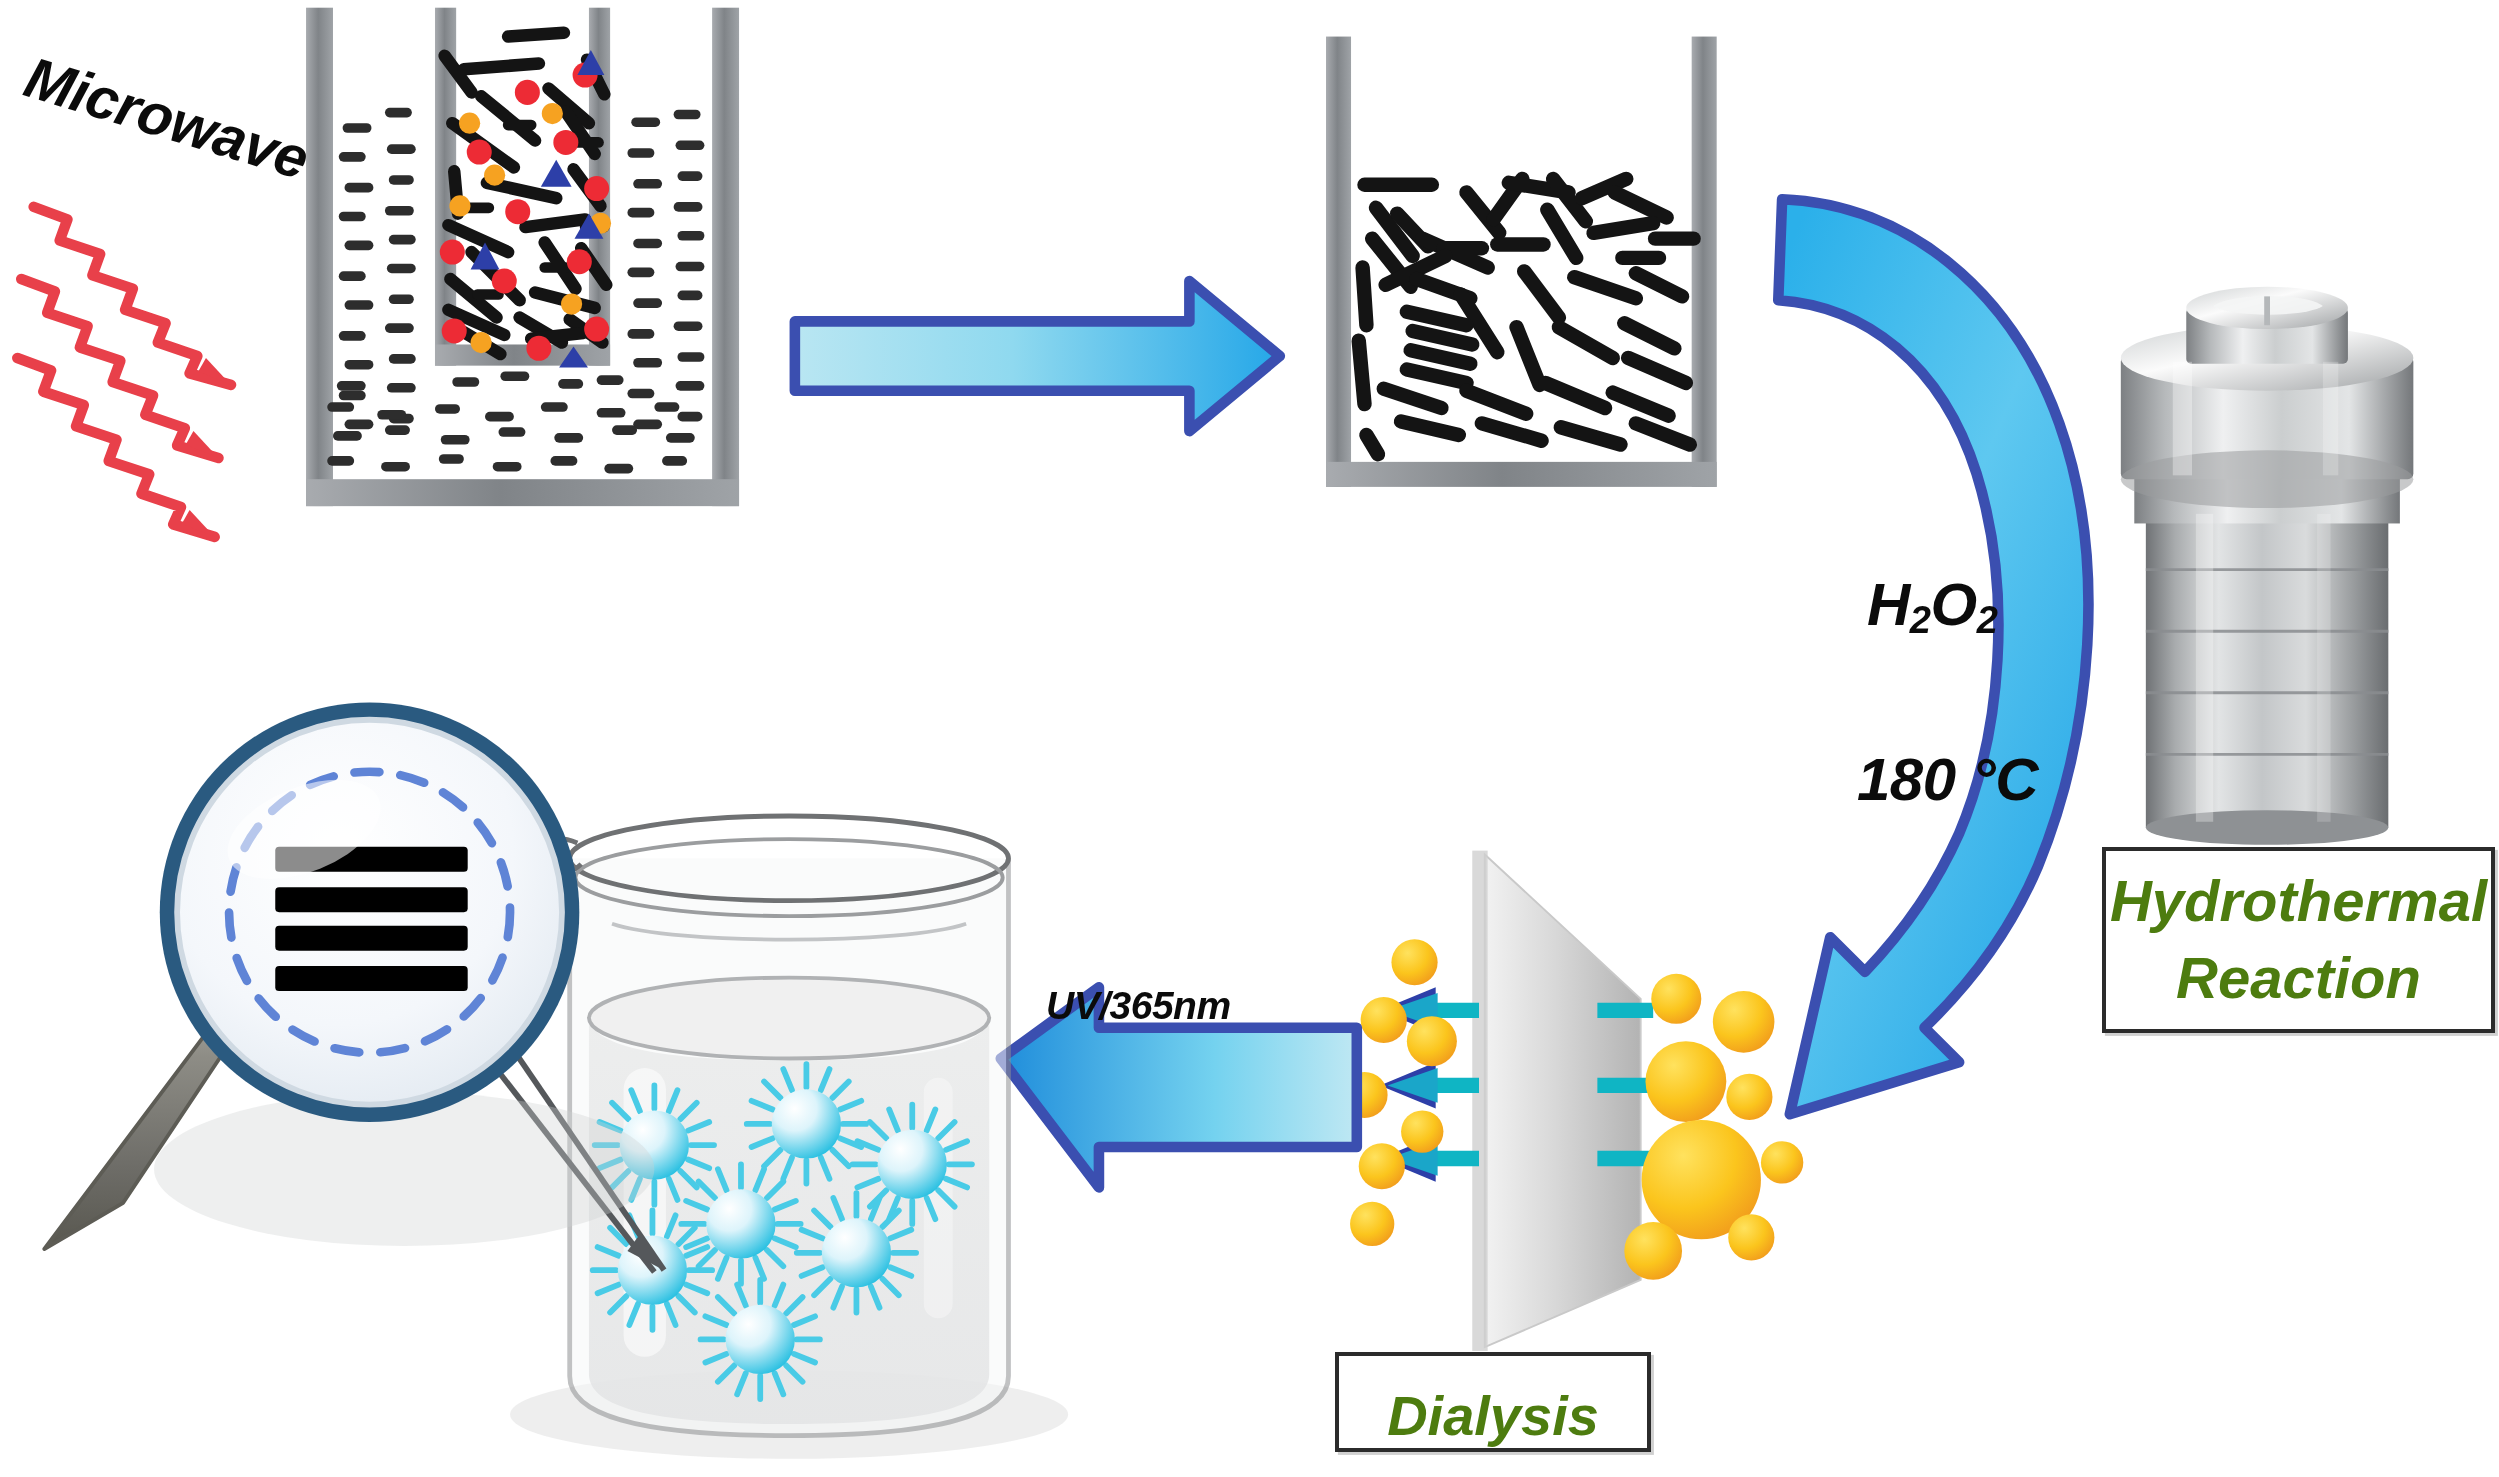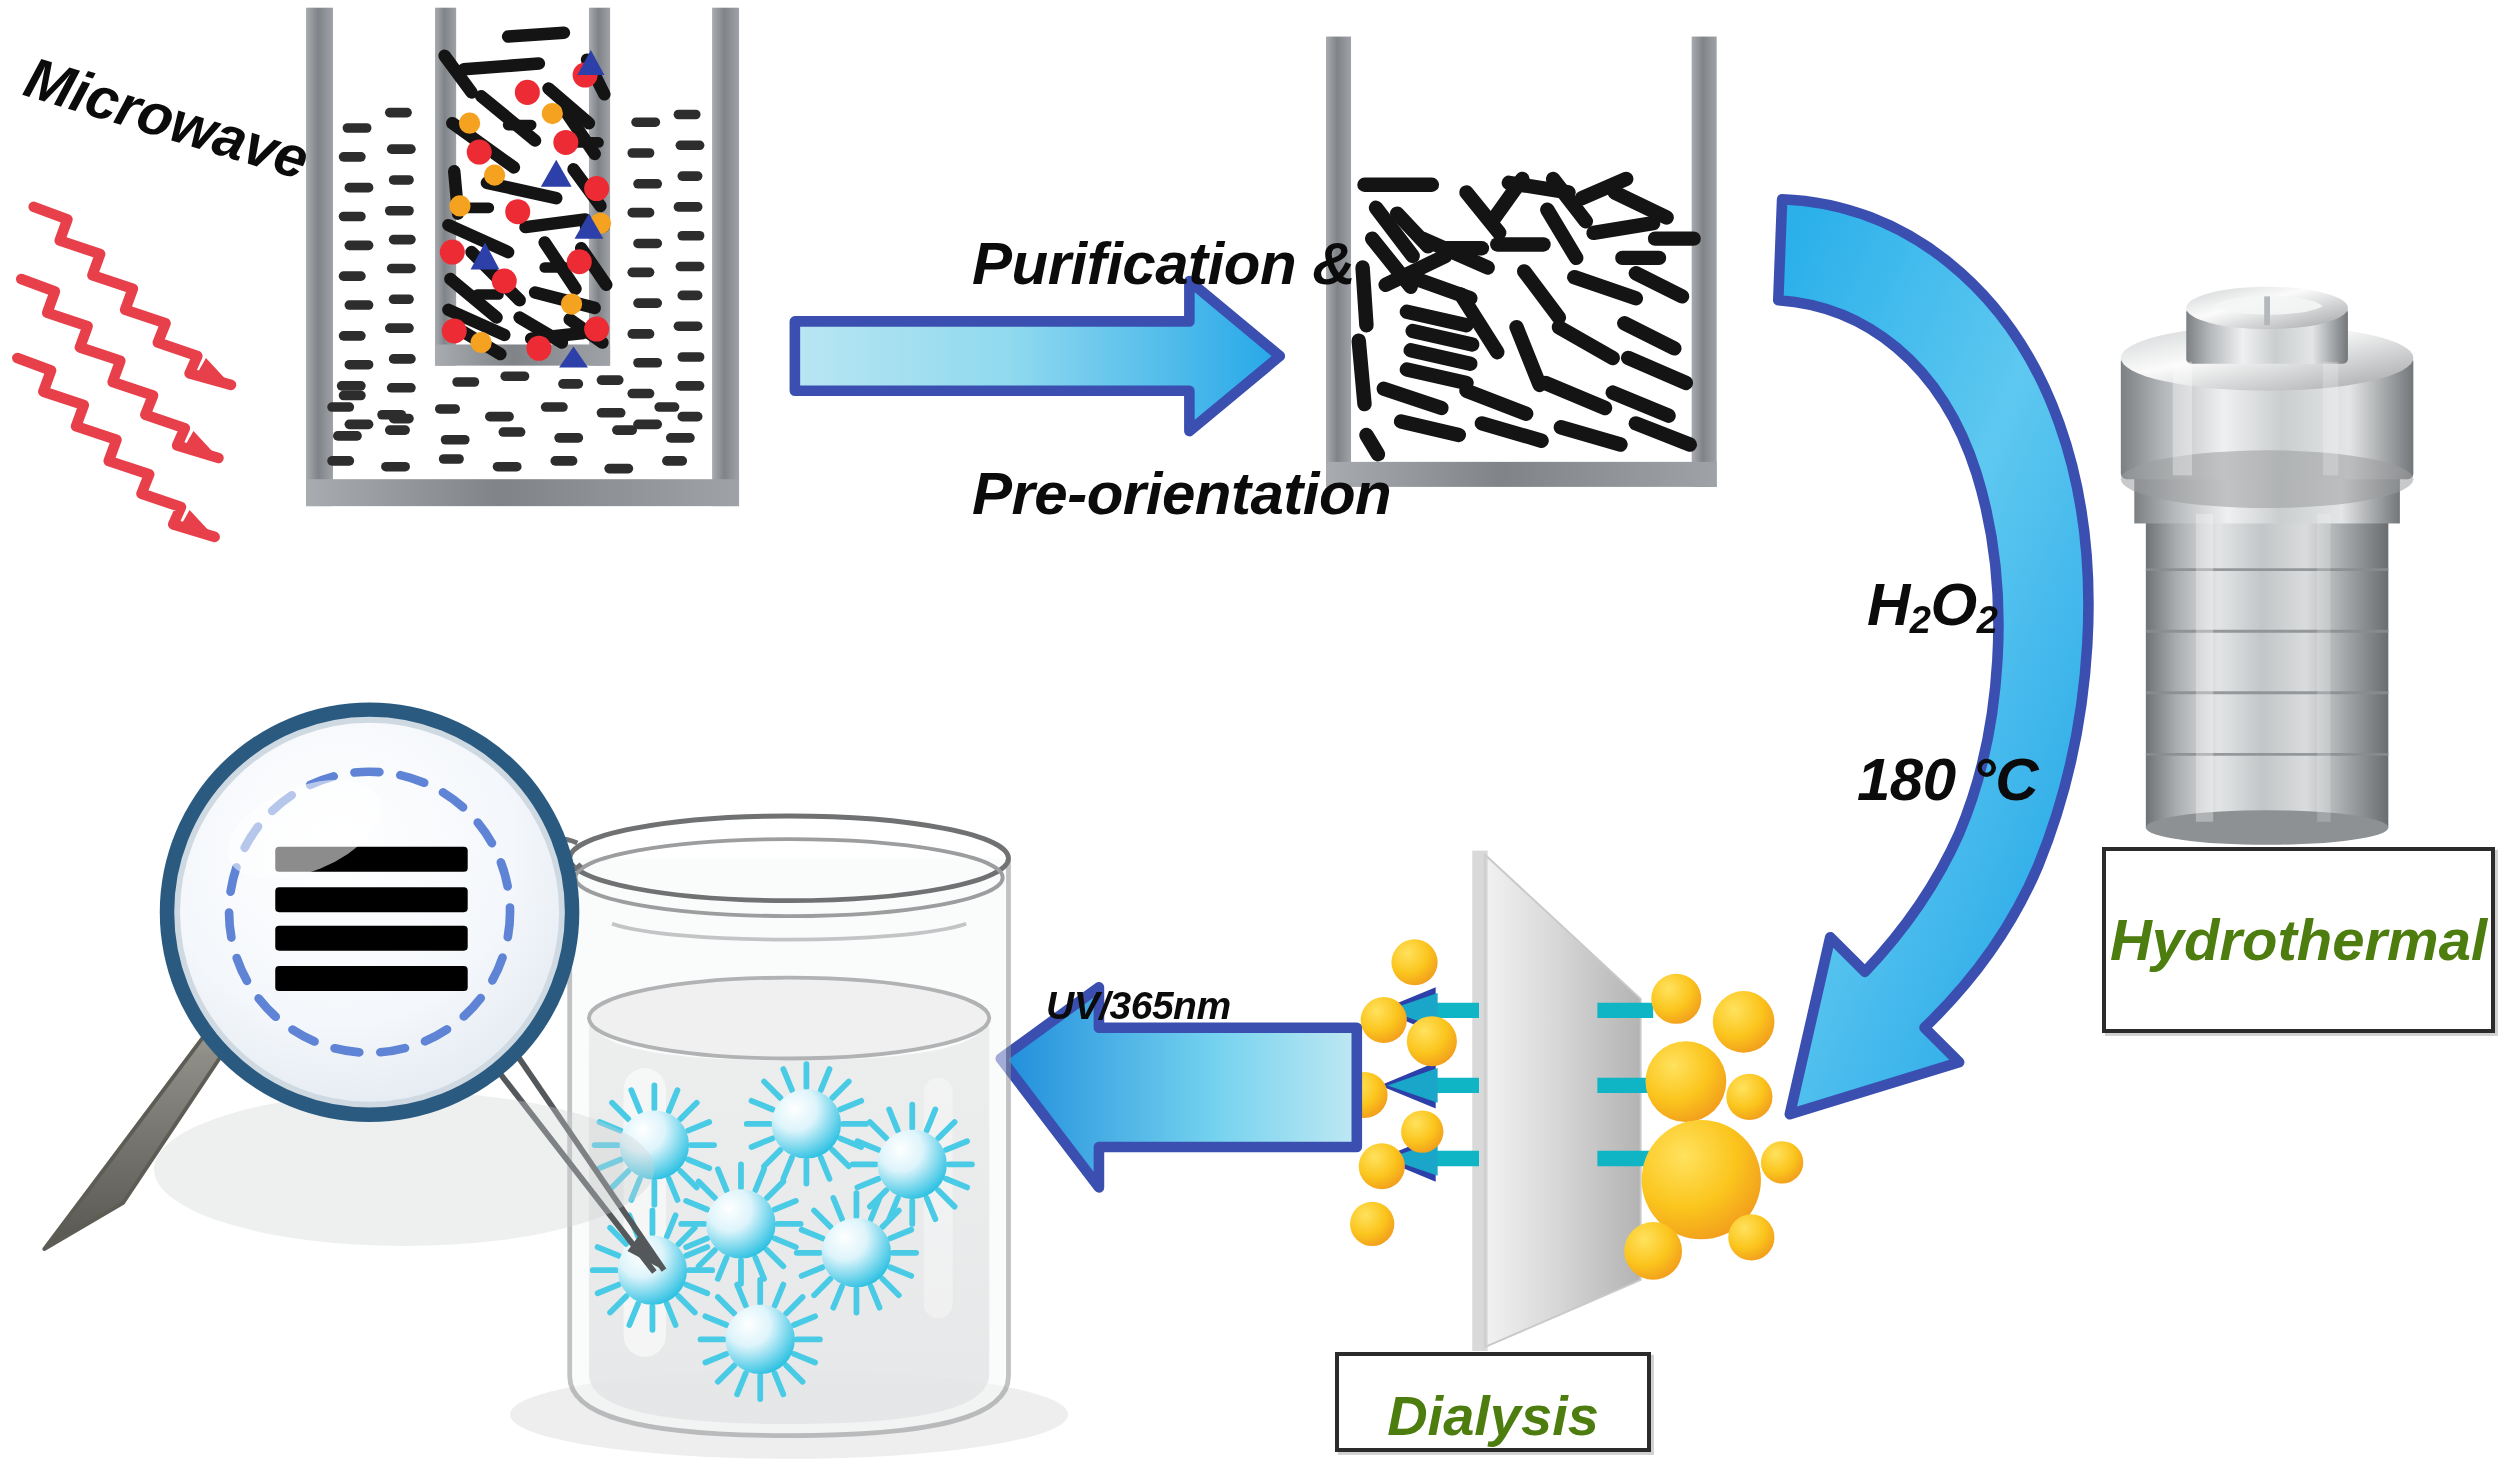--- a/index.html
+++ b/index.html
@@ -618,33 +618,30 @@
       <rect x="286" y="1004" width="200" height="26" rx="4"></rect>
     </g>
 
     <ellipse cx="316" cy="862" rx="84" ry="44" fill="#ffffff" opacity="0.55" transform="rotate(-22 316 862)"></ellipse>
   </g>
 
 </svg>
 
 <div class="lbl" id="microwave-label">Microwave</div>
 
-<div class="lbl" id="purification-label">
-  <div>Purification &amp;</div>
-  <div>Pre-orientation</div>
-</div>
 
 <div class="lbl" id="h2o2-label"><span>H</span><span class="sub">2</span><span>O</span><span class="sub">2</span></div>
 
 <div class="lbl" id="temp-label">180 °C</div>
 
 <div class="lbl" id="uv-label">UV/365nm</div>
 
 <div class="boxlabel" id="hydrothermal-box">
   <span>Hydrothermal</span>
+  <span>Reaction</span>
 </div>
 
 <div class="boxlabel" id="dialysis-box">
   <span>Dialysis</span>
 </div>
 
 </div>
 
 
 </body></html>

